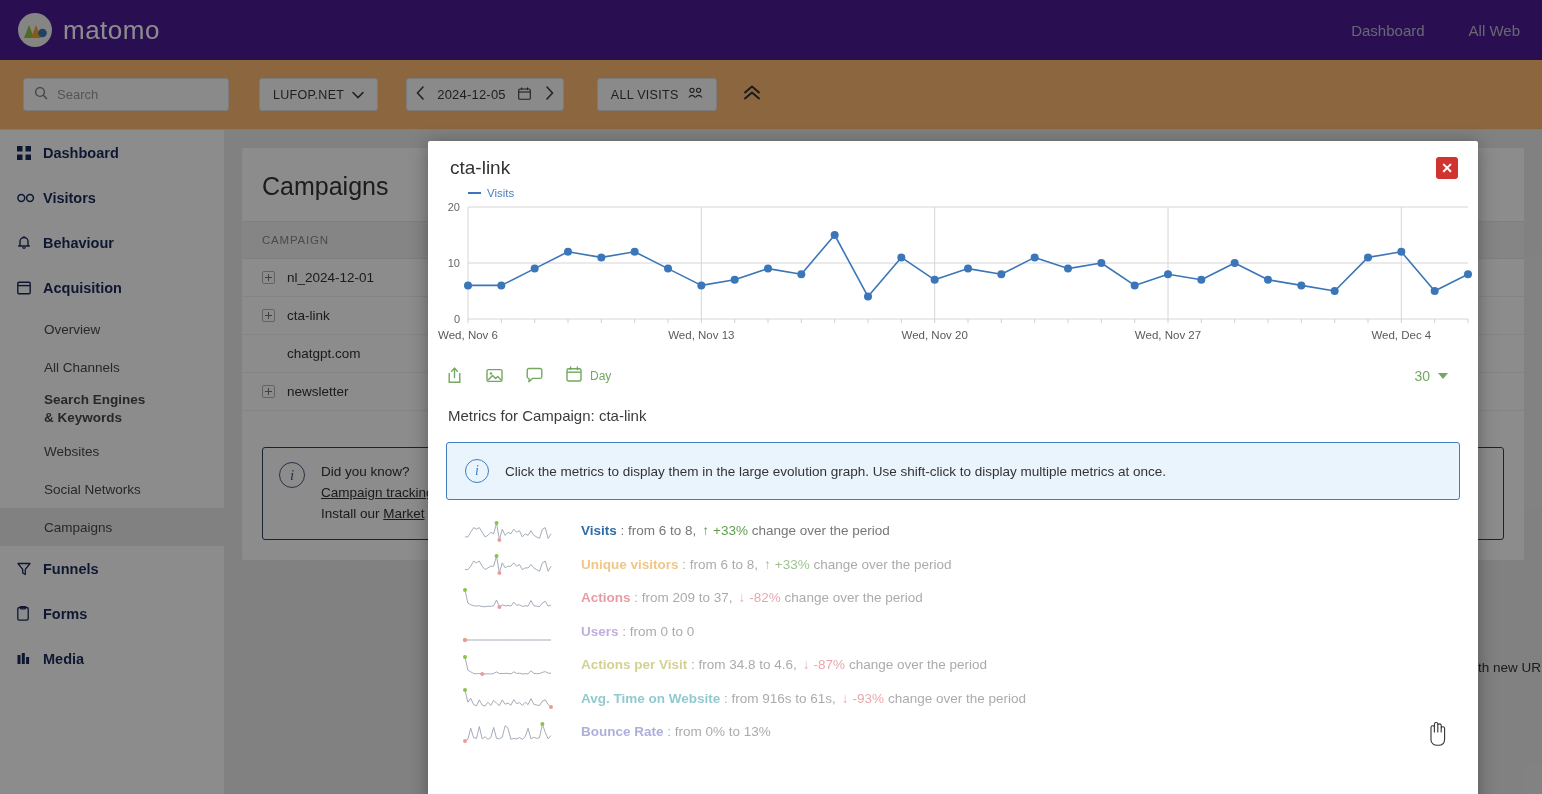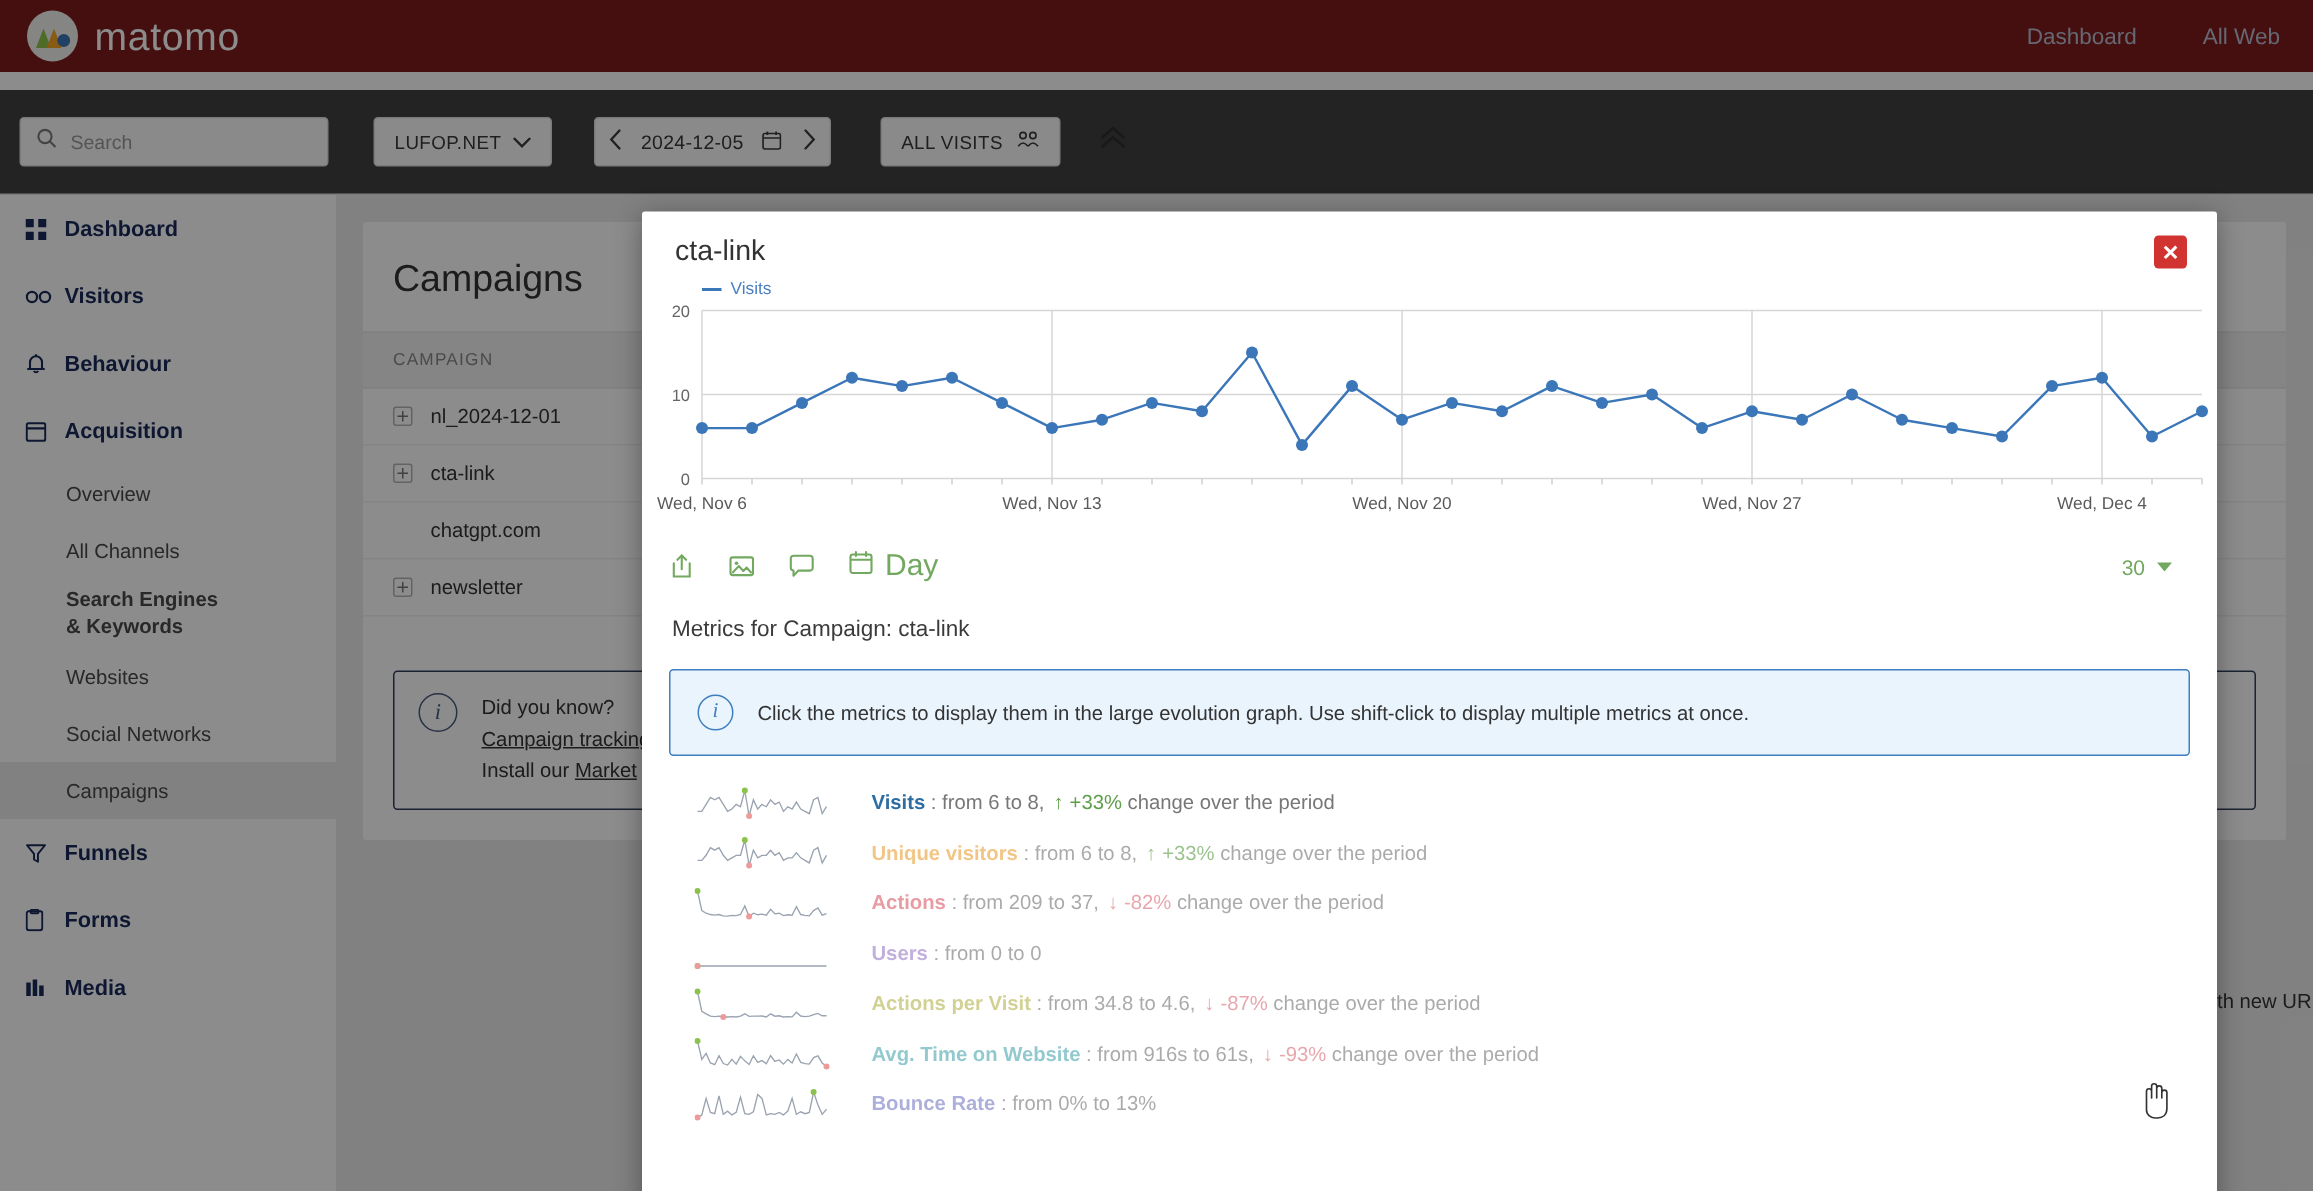--- a/index.html
+++ b/index.html
@@ -7,43 +7,43 @@
     width: 1542px; height: 794px;
     font-family: "Liberation Sans", sans-serif;
     overflow: hidden; background: #ffffff;
   }
   #root { position: relative; width: 1542px; height: 794px; }
 
   
   #app-bg { position: absolute; inset: 0; }
 
   .topbar {
-    position: absolute; top: 0; left: 0; width: 1542px; height: 48px;
-    background: #7f1d1d; display: flex; align-items: center;
+    position: absolute; top: 0; left: 0; width: 1542px; height: 60px;
+    background: #4c1d95; display: flex; align-items: center;
   }
   .logo-wrap { display: flex; align-items: center; margin-left: 18px; }
   .logo-mark {
     width: 34px; height: 34px; border-radius: 50%;
     background: #f2f2f0; position: relative; overflow: hidden;
   }
   .logo-mark svg { position: absolute; left: 5px; top: 7px; }
   .logo-text {
     margin-left: 11px; font-size: 26px; color: #ffffff; letter-spacing: .5px;
     font-weight: 400;
   }
   .topnav { margin-left: auto; display: flex; align-items: center; height: 60px; }
   .topnav-item {
     color: #b9bed0; font-size: 15px; padding: 0 22px; height: 60px;
     display: flex; align-items: center; white-space: nowrap;
   }
 
   .subbar {
     position: absolute; top: 60px; left: 0; width: 1542px; height: 70px;
-    background: #404040; border-bottom: 1px solid #e3e3e3;
-    display: flex; align-items: center; padding-left: 13px;
+    background: #fdba74; border-bottom: 1px solid #e3e3e3;
+    display: flex; align-items: center; padding-left: 23px;
   }
   .search-box {
     width: 206px; height: 33px; background: #fbfbfb; border: 1px solid #e0e0e0;
     border-radius: 3px; display: flex; align-items: center; padding: 0 10px;
   }
   .search-box .ph { color: #9a9a9a; font-size: 13px; margin-left: 9px; }
   .pill {
     height: 33px; background: #fbfbfb; border: 1px solid #e0e0e0; border-radius: 3px;
     display: flex; align-items: center; padding: 0 13px; font-size: 12.5px;
     color: #3a3a3a; letter-spacing: .3px;
@@ -143,21 +143,21 @@
   .legend-dash {
     width: 13px; height: 2.5px; background: #3b76b8; margin-right: 6px;
     display: inline-block;
   }
 
   .toolbar {
     display: flex; align-items: center; padding: 12px 30px 0 18px;
     position: relative;
   }
   .tb-ico { margin-right: 23px; display: flex; align-items: center; }
-  .tb-period { display: flex; align-items: center; color: #72a85f; font-size: 20px; }
+  .tb-period { display: flex; align-items: center; color: #72a85f; font-size: 12px; }
   .tb-period .lbl { margin-left: 8px; }
   .tb-right {
     margin-left: auto; display: flex; align-items: center; color: #72a85f;
     font-size: 14px;
   }
   .caret-dn {
     width: 0; height: 0; border-left: 5px solid transparent;
     border-right: 5px solid transparent; border-top: 6px solid #72a85f;
     margin-left: 8px;
   }

